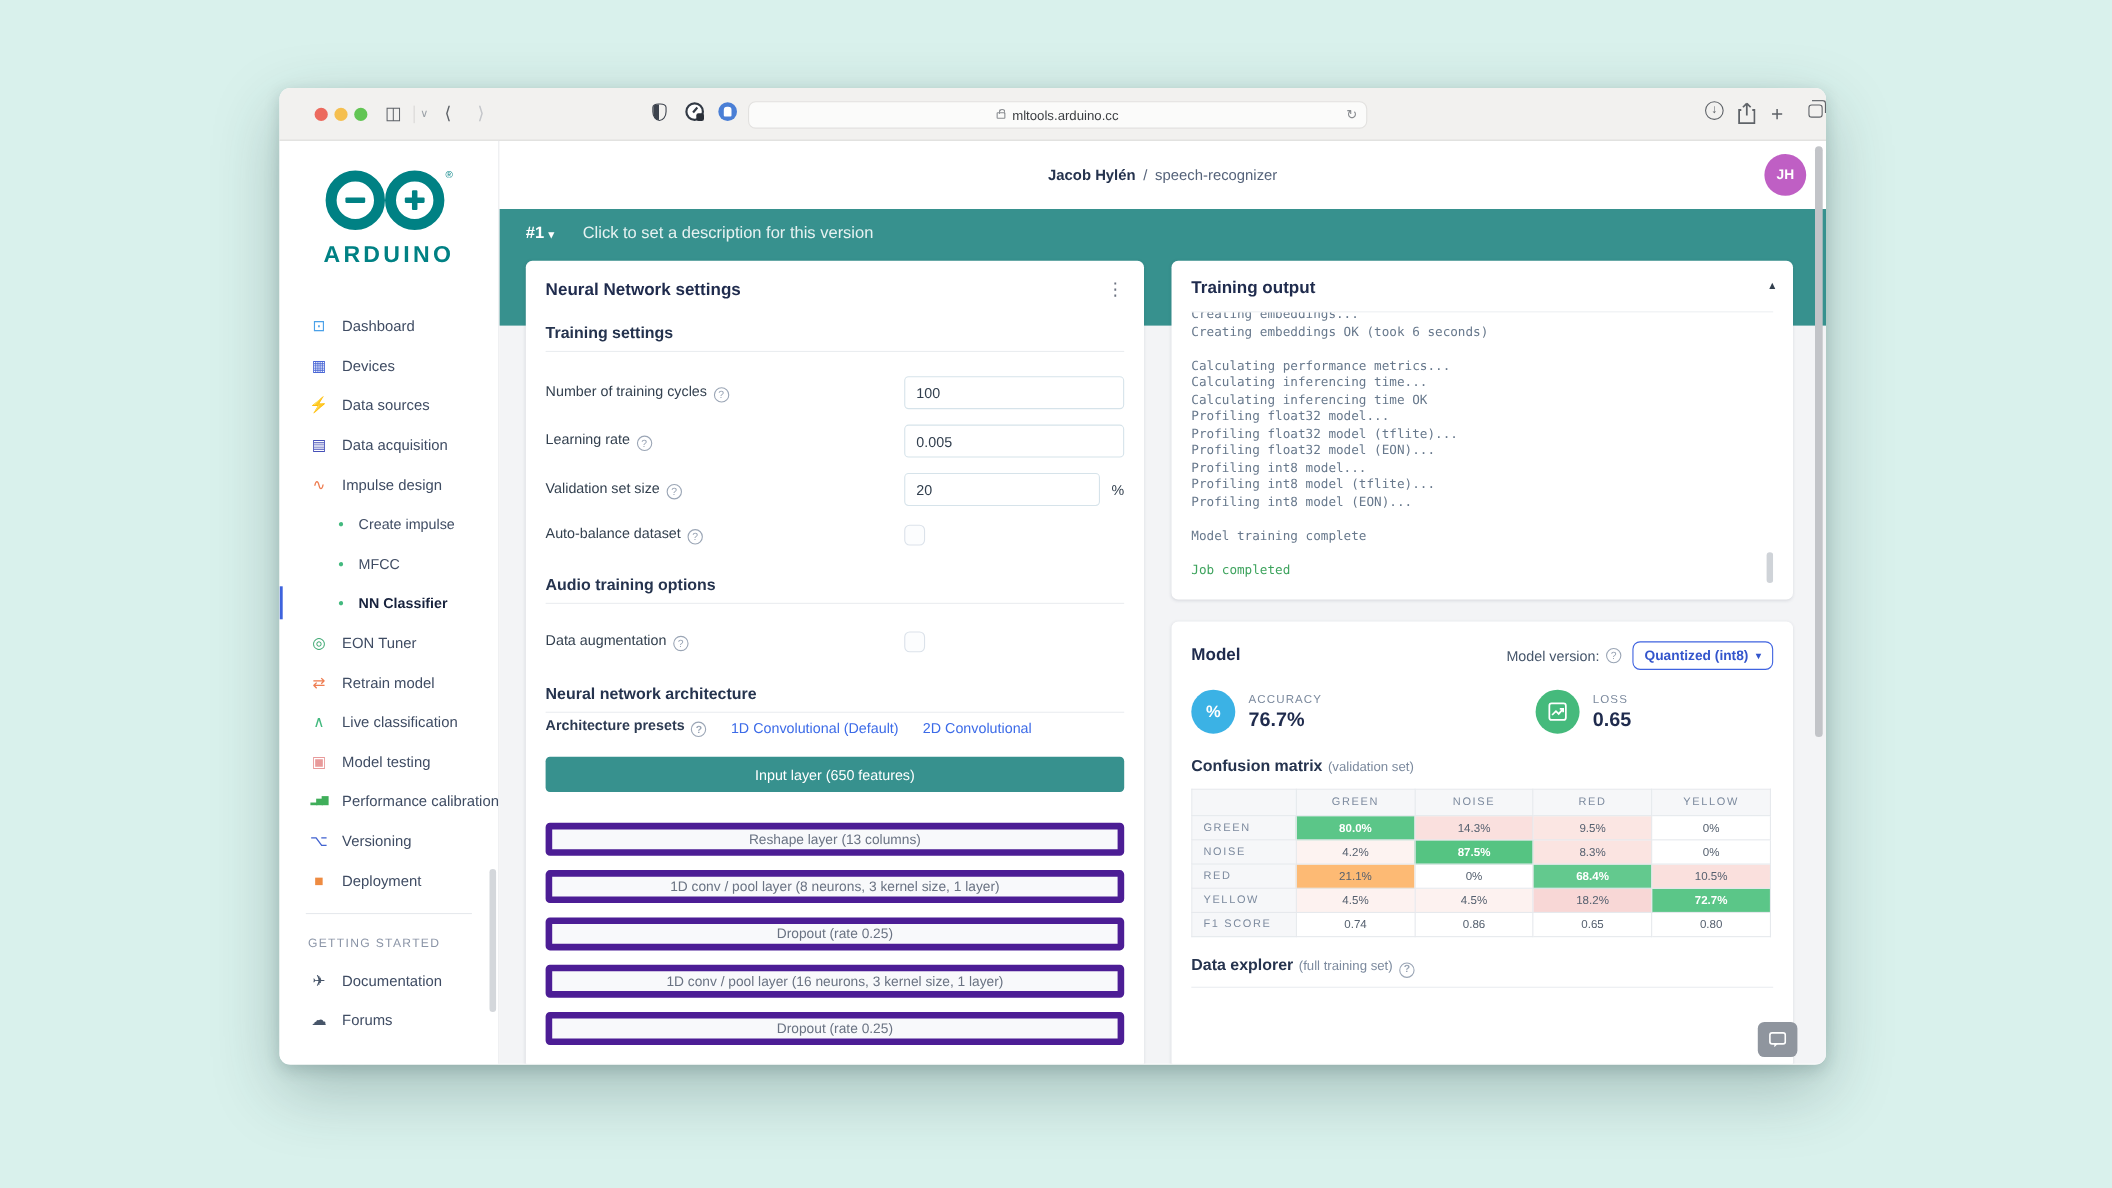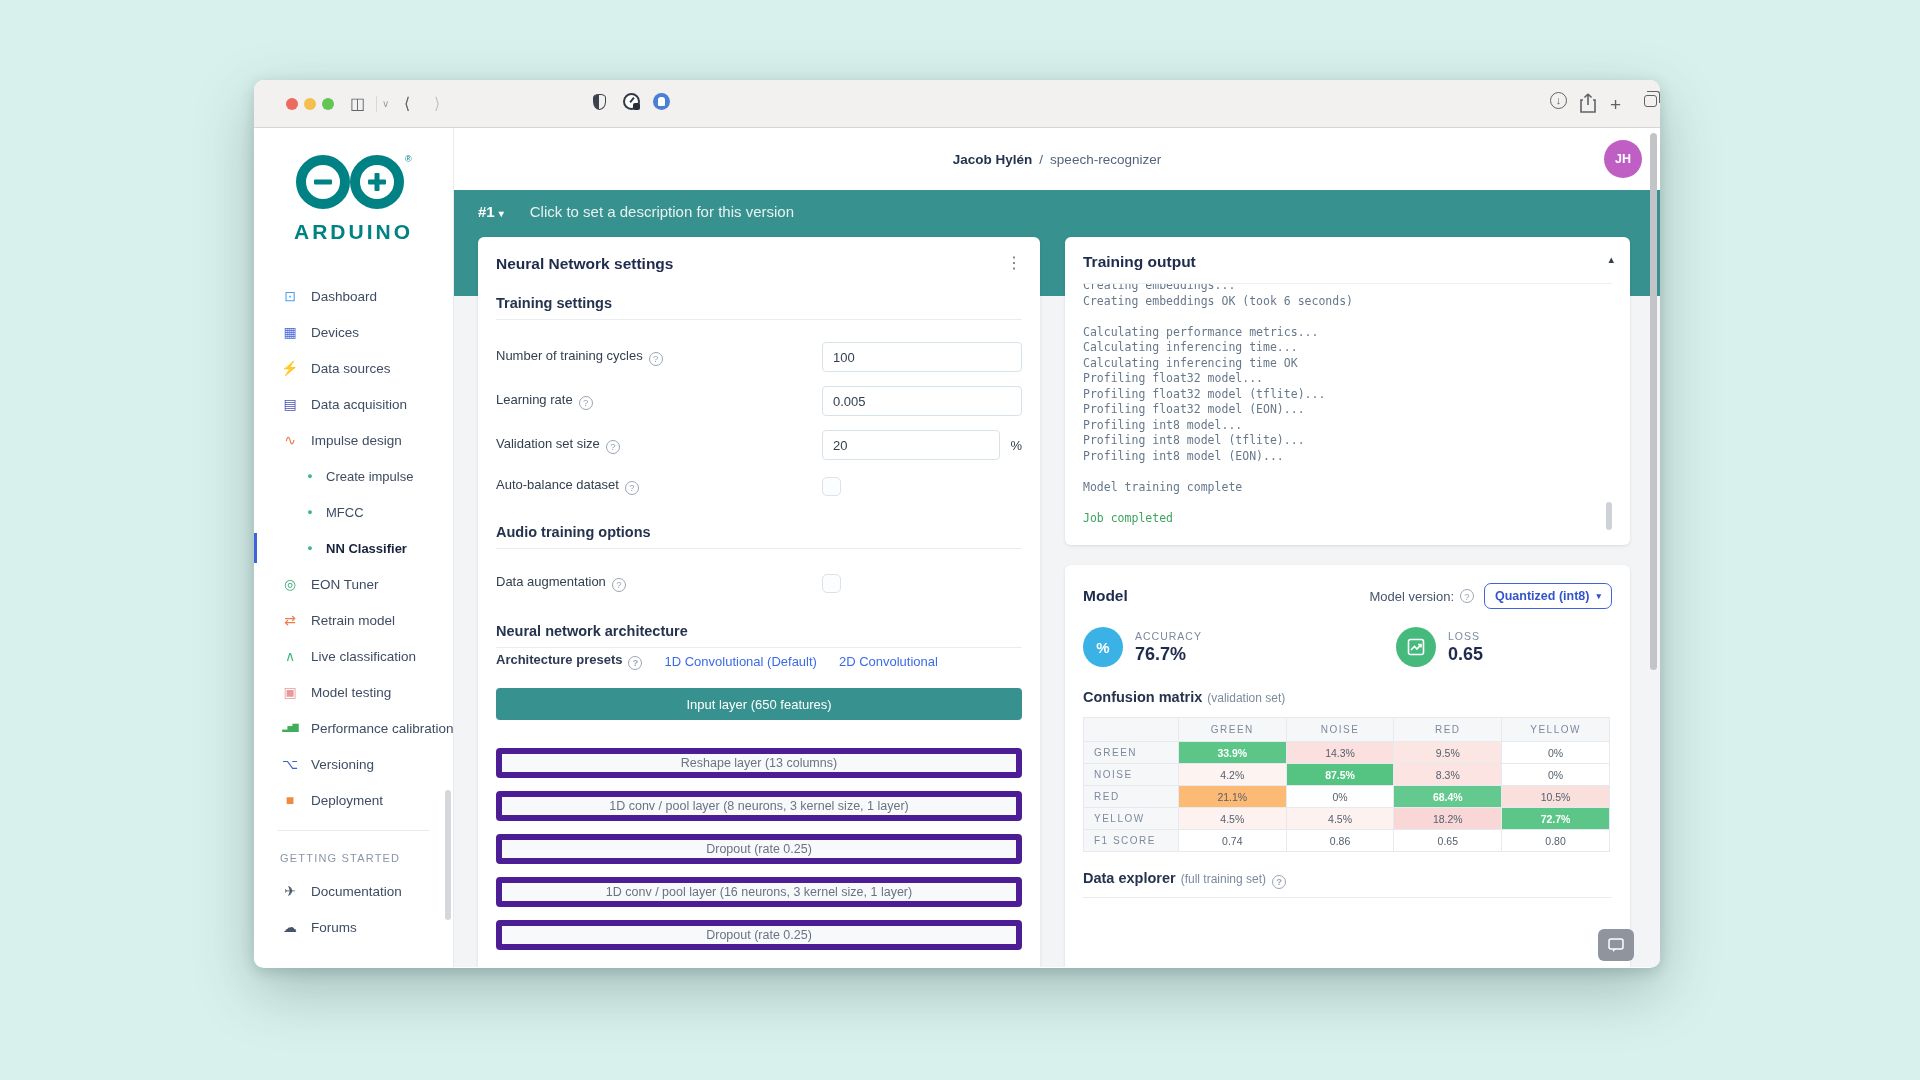--- a/index.html
+++ b/index.html
@@ -144,20 +144,25 @@
       <span class="light yellow"></span>
       <span class="light green"></span>
       <span class="tb-ico" style="left:96px">◫</span>
       <span class="tb-sep" style="left:122px"></span>
       <span class="tb-ico" style="left:128px;font-size:10px;color:#9aa0a6">∨</span>
       <span class="tb-ico" style="left:150px">⟨</span>
       <span class="tb-ico dim" style="left:180px">⟩</span>
       <span class="ext-shield"></span>
       <span class="ext-gauge"></span>
       <span class="ext-blue"></span>
+      <div class="urlbar">
+        <span class="lock"></span>
+        <span>mltools.arduino.cc</span>
+        <span class="reload">↻</span>
+      </div>
       <span class="tb-ico dl-circle" style="left:1296px;color:#5f6368">↓</span>
       <svg class="share-ico" style="left:1326px" width="16" height="20" viewBox="0 0 16 20">
         <path d="M3 7h-2v12h14V7h-2" fill="none" stroke="#5f6368" stroke-width="1.6"></path>
         <path d="M8 12V1M8 1L4.5 4.5M8 1l3.5 3.5" fill="none" stroke="#5f6368" stroke-width="1.6"></path>
       </svg>
       <span class="tb-ico" style="left:1356px;font-size:19px;color:#5f6368">+</span>
       <span class="tabs-ico" style="left:1390px"></span>
     </div>
 
     <div class="content">
@@ -377,21 +382,21 @@
                   <th></th>
                   <th>GREEN</th>
                   <th>NOISE</th>
                   <th>RED</th>
                   <th>YELLOW</th>
                 </tr>
               </thead>
               <tbody>
                 <tr>
                   <td class="rowlab">GREEN</td>
-                  <td class="cell" style="background: rgb(91, 198, 136); color: rgb(255, 255, 255); font-weight: bold;">33.9%</td>
+                  <td class="cell" style="background: rgb(91, 198, 136); color: rgb(255, 255, 255); font-weight: bold;">80.0%</td>
                   <td class="cell" style="background: rgb(250, 224, 222); color: rgb(85, 96, 111);">14.3%</td>
                   <td class="cell" style="background: rgb(251, 230, 227); color: rgb(85, 96, 111);">9.5%</td>
                   <td class="cell" style="background: rgb(255, 255, 255); color: rgb(85, 96, 111);">0%</td>
                 </tr>
                 <tr>
                   <td class="rowlab">NOISE</td>
                   <td class="cell" style="background: rgb(253, 243, 241); color: rgb(85, 96, 111);">4.2%</td>
                   <td class="cell" style="background: rgb(85, 196, 130); color: rgb(255, 255, 255); font-weight: bold;">87.5%</td>
                   <td class="cell" style="background: rgb(251, 228, 225); color: rgb(85, 96, 111);">8.3%</td>
                   <td class="cell" style="background: rgb(255, 255, 255); color: rgb(85, 96, 111);">0%</td>

